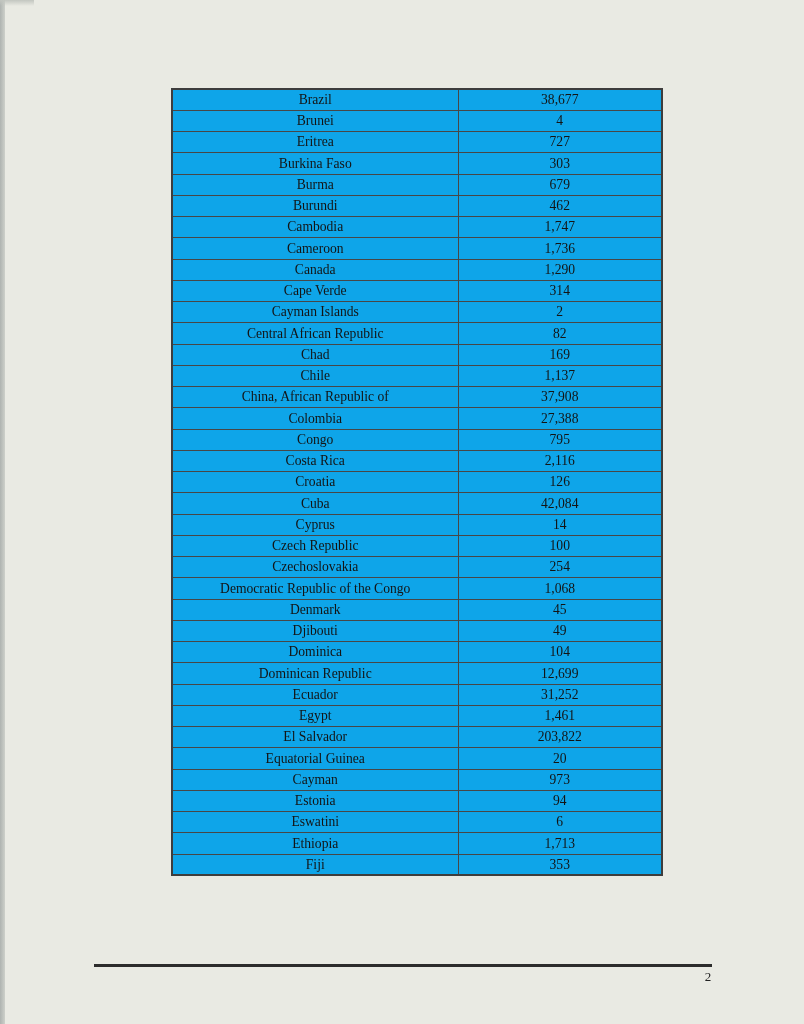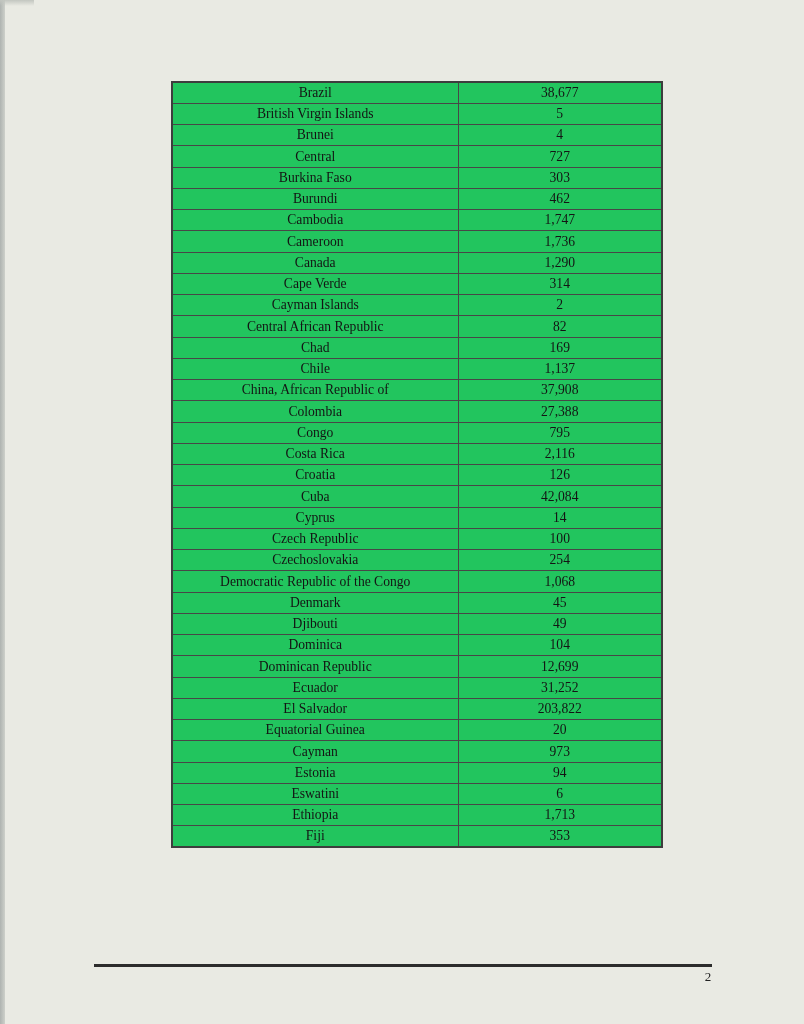--- a/index.html
+++ b/index.html
@@ -24,25 +24,25 @@
     background: linear-gradient(to right, #aeb3b0, #cdd0ca);
   }
   .scan-corner {
     position: absolute;
     left: 0; top: 0;
     width: 34px; height: 6px;
     background: linear-gradient(to bottom, #c2c6c0, rgba(233,234,227,0));
   }
   table.country-table {
     position: absolute;
-    left: 171px; top: 81px;
+    left: 171px; top: 88px;
     width: 467px;
     border-collapse: collapse;
     table-layout: fixed;
-    background: #22c55e;
+    background: #0ea5e9;
   }
   table.country-table td {
     border: 1.4px solid #474747;
     height: 21.26px;
     text-align: center;
     vertical-align: middle;
     font-size: 13.6px;
     line-height: 1;
     padding: 0 4px;
     white-space: nowrap;
@@ -73,36 +73,36 @@
   <div class="scan-edge"></div>
   <div class="scan-corner"></div>
 
   <table class="country-table">
     <tbody id="country-table-body">
         <tr>
           <td class="col-country">Brazil</td>
           <td class="col-value">38,677</td>
         </tr>
         <tr>
-          <td class="col-country">British Virgin Islands</td>
-          <td class="col-value">5</td>
-        </tr>
-        <tr>
           <td class="col-country">Brunei</td>
           <td class="col-value">4</td>
         </tr>
         <tr>
-          <td class="col-country">Central</td>
+          <td class="col-country">Eritrea</td>
           <td class="col-value">727</td>
         </tr>
         <tr>
           <td class="col-country">Burkina Faso</td>
           <td class="col-value">303</td>
         </tr>
         <tr>
+          <td class="col-country">Burma</td>
+          <td class="col-value">679</td>
+        </tr>
+        <tr>
           <td class="col-country">Burundi</td>
           <td class="col-value">462</td>
         </tr>
         <tr>
           <td class="col-country">Cambodia</td>
           <td class="col-value">1,747</td>
         </tr>
         <tr>
           <td class="col-country">Cameroon</td>
           <td class="col-value">1,736</td>
@@ -183,20 +183,24 @@
           <td class="col-country">Dominica</td>
           <td class="col-value">104</td>
         </tr>
         <tr>
           <td class="col-country">Dominican Republic</td>
           <td class="col-value">12,699</td>
         </tr>
         <tr>
           <td class="col-country">Ecuador</td>
           <td class="col-value">31,252</td>
+        </tr>
+        <tr>
+          <td class="col-country">Egypt</td>
+          <td class="col-value">1,461</td>
         </tr>
         <tr>
           <td class="col-country">El Salvador</td>
           <td class="col-value">203,822</td>
         </tr>
         <tr>
           <td class="col-country">Equatorial Guinea</td>
           <td class="col-value">20</td>
         </tr>
         <tr>

